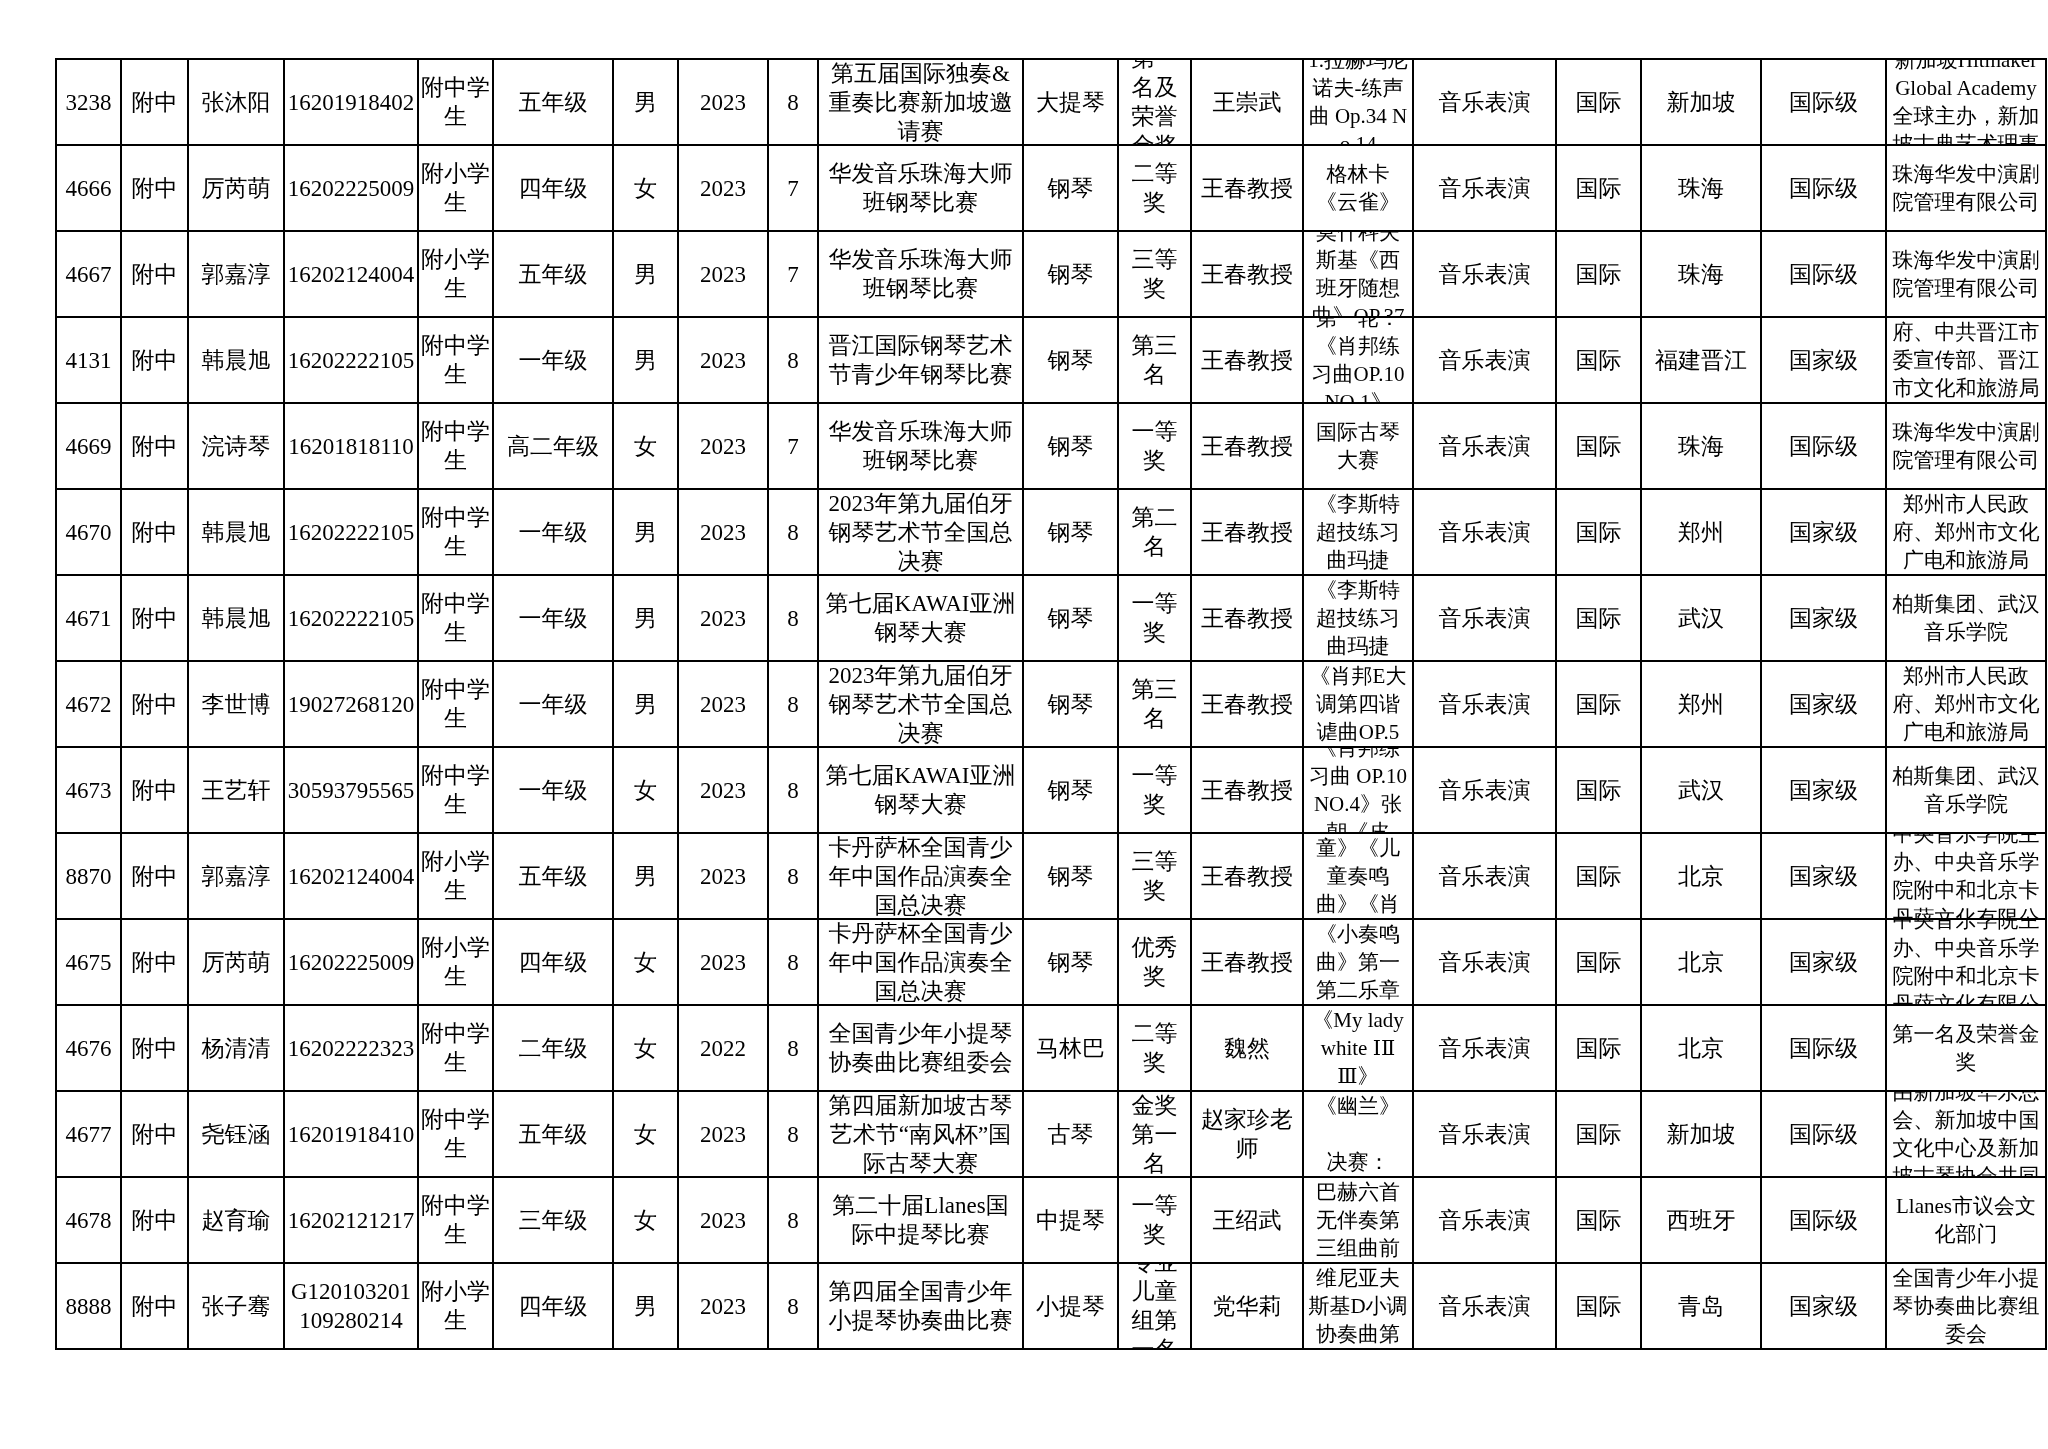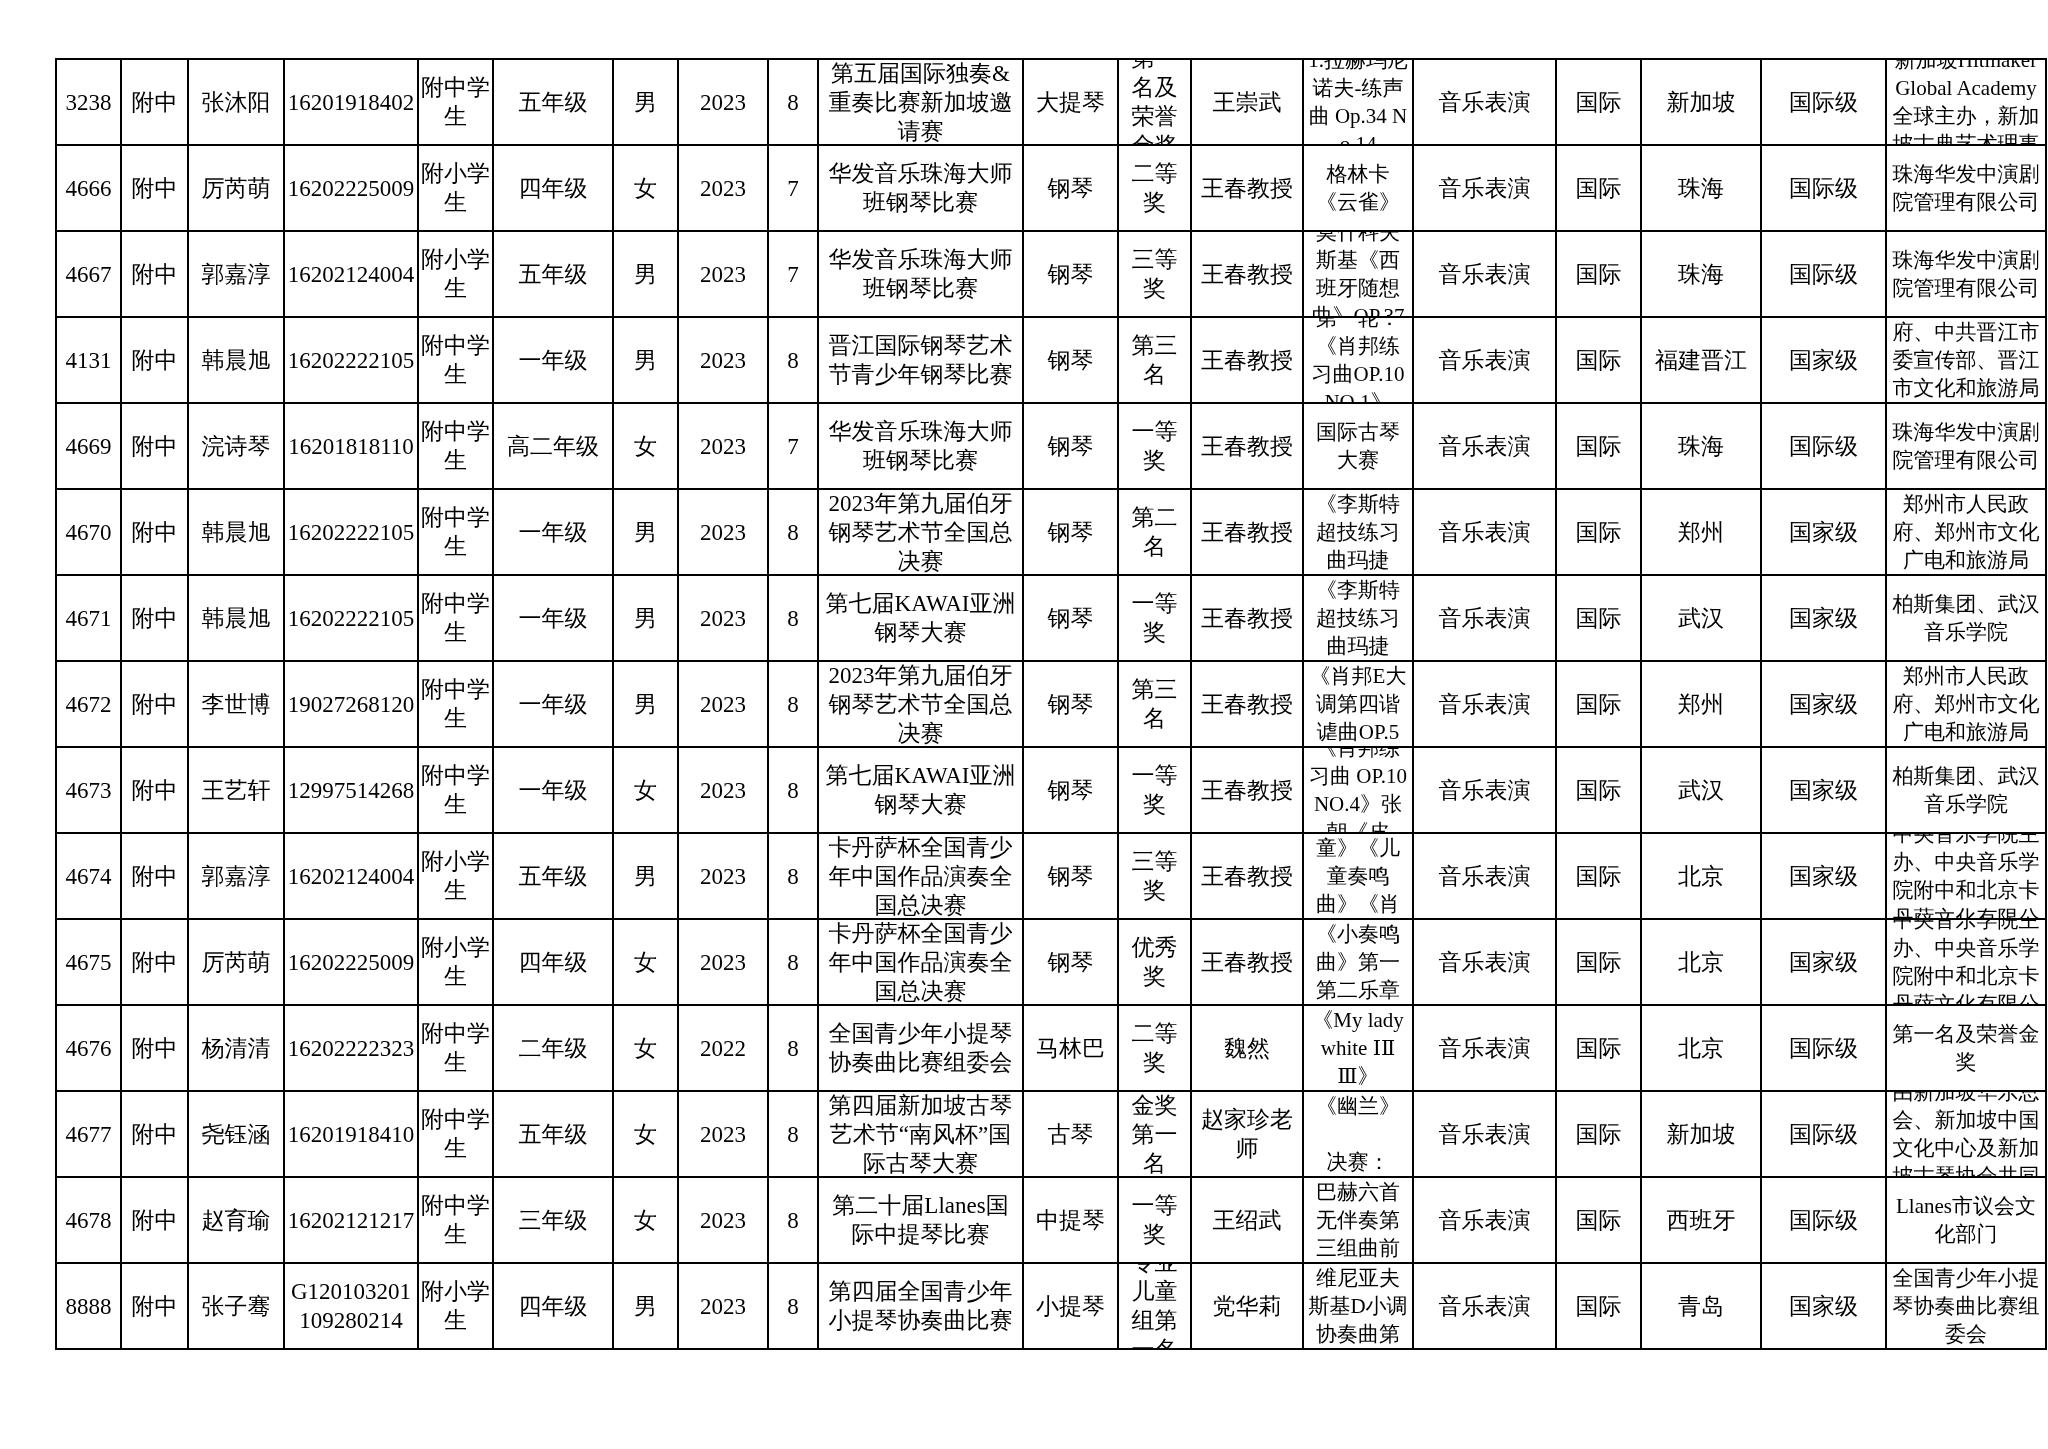--- a/index.html
+++ b/index.html
@@ -861,21 +861,21 @@
               <span>附中</span>
             </div>
           </td>
           <td>
             <div class="ci">
               <span>王艺轩</span>
             </div>
           </td>
           <td>
             <div class="ci">
-              <span>12997514268</span>
+              <span>30593795565</span>
             </div>
           </td>
           <td>
             <div class="ci">
               <span>附中学生</span>
             </div>
           </td>
           <td>
             <div class="ci">
               <span>一年级</span>
@@ -943,21 +943,21 @@
           </td>
           <td class="small">
             <div class="ci">
               <span>柏斯集团、武汉音乐学院</span>
             </div>
           </td>
         </tr>
         <tr>
           <td>
             <div class="ci">
-              <span>4674</span>
+              <span>8870</span>
             </div>
           </td>
           <td>
             <div class="ci">
               <span>附中</span>
             </div>
           </td>
           <td>
             <div class="ci">
               <span>郭嘉淳</span>

